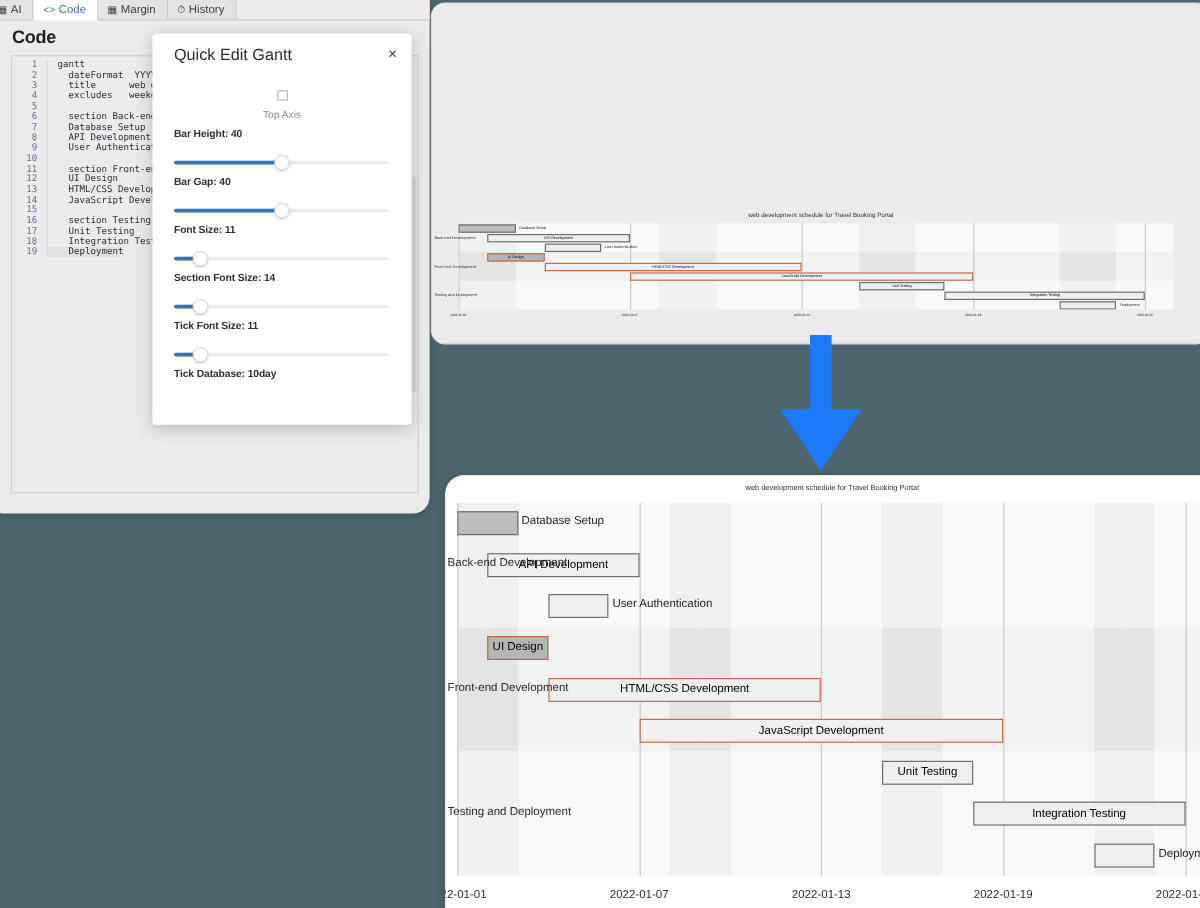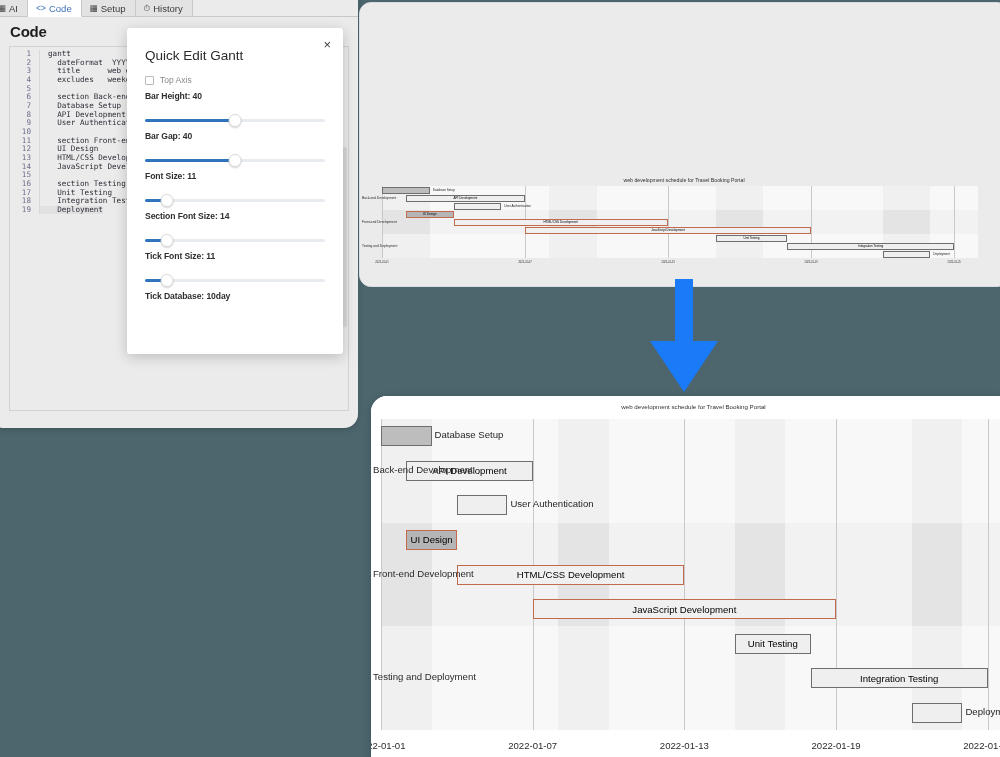--- a/index.html
+++ b/index.html
@@ -82,32 +82,33 @@
   
   .modal {
     position: absolute; left: 127px; top: 28px;
     width: 216px; height: 326px;
     background: #ffffff;
     border-radius: 3px;
     box-shadow: 0 3px 14px rgba(0,0,0,0.20);
     overflow: hidden;
   }
   .modal-title {
-    position: absolute; left: 18px; top: 20px;
+    position: absolute; left: 18px; top: 10px;
     font-size: 13.5px; color: #2b2b2b; font-weight: normal;
   }
   .modal-close {
     position: absolute; right: 12px; top: 10px;
     font-size: 13px; color: #3b3b3b; cursor: pointer;
     line-height: 1;
   }
   .modal-body { position: absolute; left: 0; top: 44px; width: 216px; }
   .chk-row {
     display: flex; align-items: center; gap: 6px;
     padding: 3px 18px 6px 18px;
+    flex-direction: column;
   }
   .chk {
     width: 9px; height: 9px; border: 1px solid #b9b9b9;
     background: #fff; border-radius: 1px; flex: 0 0 9px;
   }
   .chk-label { font-size: 8.5px; color: #8a8a8a; }
 
   .sl-group { padding: 0 18px; margin-bottom: 1px; }
   .sl-label {
     font-size: 8.6px; font-weight: bold; color: #2e2e2e;
@@ -206,21 +207,21 @@
       <div class="tab">
         <span class="ticon">▦</span>
         <span>AI</span>
       </div>
       <div class="tab active">
         <span class="ticon">&lt;&gt;</span>
         <span>Code</span>
       </div>
       <div class="tab">
         <span class="ticon">▦</span>
-        <span>Setup</span>
+        <span>Margin</span>
       </div>
       <div class="tab">
         <span class="ticon">⏱</span>
         <span>History</span>
       </div>
       <div class="tab tabfill"></div>
     </div>
 
     <div class="code-title">Code</div>
 

